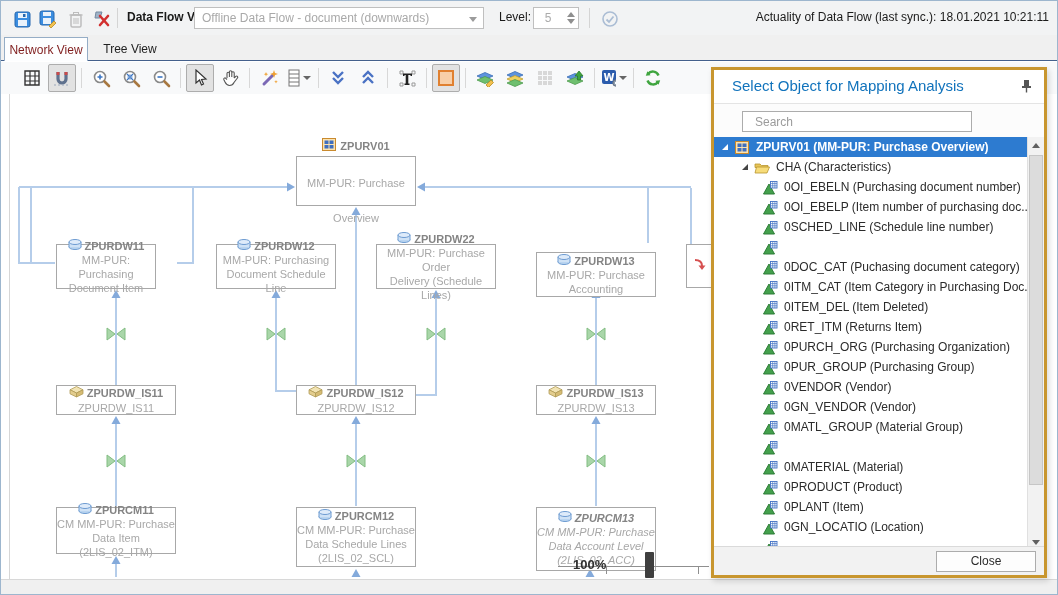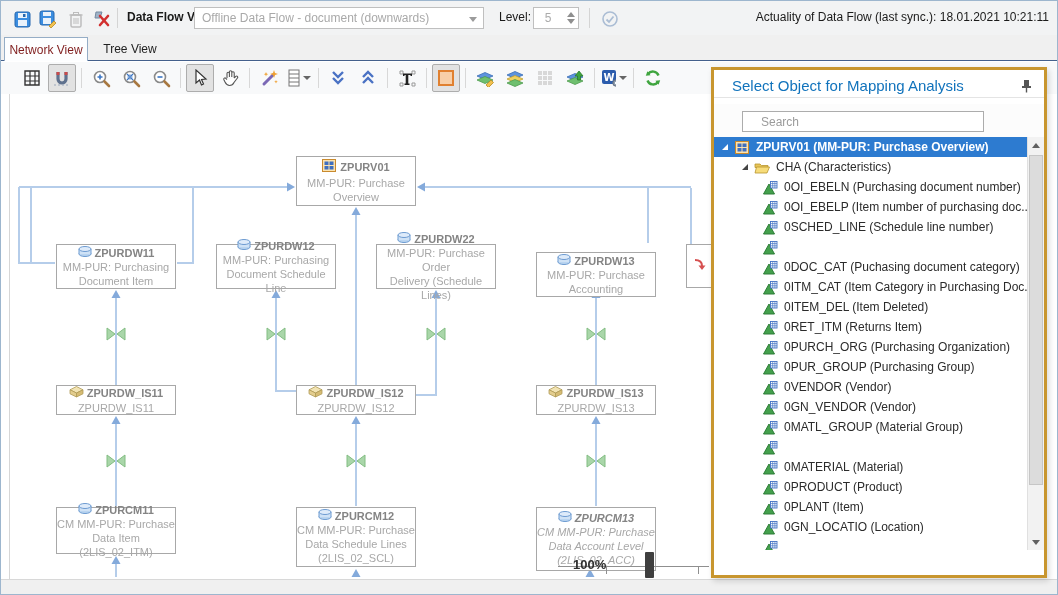--- a/index.html
+++ b/index.html
@@ -39,25 +39,25 @@
   .node .ttl{font-weight:bold;color:#848484;display:flex;align-items:center;gap:3px;}
   .node .sub{color:#A8A8A8;}
   .zoomctl{position:absolute;z-index:6;}
   .zoomline{position:absolute;left:557px;top:565px;width:151px;height:1px;background:#8F8F8F;}
   .ztick{position:absolute;top:566px;width:1px;height:7px;background:#8F8F8F;}
   .zhandle{position:absolute;left:644px;top:551px;width:9px;height:26px;background:#3F3F3F;border-radius:1px;}
   .zlabel{position:absolute;left:572px;top:556px;font-size:13px;font-weight:bold;color:#2F2F2F;z-index:7;}
   .bottomstrip{position:absolute;left:0;top:578px;width:1058px;height:17px;background:#F0F0F0;border-top:1px solid #D8D8D8;box-sizing:border-box;}
   
   .panel{position:absolute;left:710px;top:66px;width:336px;height:511px;background:#fff;border:3px solid #C8962F;box-sizing:border-box;z-index:10;box-shadow:2px 3px 6px rgba(0,0,0,.15);}
-  .panel-title{position:absolute;left:0;top:0;width:100%;height:28px;border-bottom:1px solid #E4E4E4;box-sizing:border-box;text-decoration:underline;}
+  .panel-title{position:absolute;left:0;top:0;width:100%;height:34px;border-bottom:1px solid #E4E4E4;box-sizing:border-box;text-decoration:underline;}
   .panel-title .txt{position:absolute;left:18px;top:7px;font-size:15px;color:#1173BC;}
   .panel-pin{position:absolute;right:10px;top:9px;width:14px;height:14px;}
   .searchwrap{position:absolute;left:0;top:34px;width:100%;height:33px;background:#FCFCFC;}
-  .search{position:absolute;left:28px;top:7px;width:204px;height:19px;border:1px solid #ACACAC;font-size:12px;color:#555;padding:0 18px;font-family:"Liberation Sans",sans-serif;}
+  .search{position:absolute;left:28px;top:7px;width:204px;height:19px;border:1px solid #ACACAC;font-size:12px;color:#555;padding:0 12px;font-family:"Liberation Sans",sans-serif;}
   .search::placeholder{color:#9B9B9B;}
   .tree{position:absolute;left:0;top:67px;width:330px;height:413px;overflow:hidden;background:#fff;}
   .trow{position:absolute;left:0;width:313px;height:20px;display:flex;align-items:center;font-size:12px;color:#2B2B2B;white-space:nowrap;}
   .trow.sel{background:#2D7BD0;color:#fff;font-weight:bold;}
   .exp{width:0;height:0;border-right:6px solid #444;border-top:6px solid transparent;margin-right:6px;flex:0 0 auto;}
   .trow.sel .exp{border-right-color:#fff;}
   .ticon{width:16px;height:16px;margin-right:6px;flex:0 0 auto;display:flex;align-items:center;justify-content:center;}
   .sbar{position:absolute;right:0px;top:67px;width:17px;height:413px;background:#F2F2F2;border-left:1px solid #E0E0E0;box-sizing:border-box;}
   .sbtn{position:absolute;left:0;width:16px;height:16px;background:#F2F2F2;display:flex;align-items:center;justify-content:center;}
   .sarr-up{width:0;height:0;border-left:4px solid transparent;border-right:4px solid transparent;border-bottom:5px solid #606060;}
@@ -273,35 +273,35 @@
       <svg width="18" height="18">
         <path d="M14.5 6.5 A6 6 0 0 0 4 5" fill="none" stroke="#3FA53F" stroke-width="2.4"></path>
         <polygon points="1.8,6.8 6.6,6.2 3.4,2.2" fill="#3FA53F"></polygon>
         <path d="M3.5 11.5 A6 6 0 0 0 14 13" fill="none" stroke="#3FA53F" stroke-width="2.4"></path>
         <polygon points="16.2,11.2 11.4,11.8 14.6,15.8" fill="#3FA53F"></polygon>
       </svg>
     </div>
   </div>
 
 <div class="canvas" id="canvas">
-    <div class="node" style="left: 295px; top: 62px; width: 120px; height: 50px;">
+    <div class="node" style="left: 295px; top: 62px; width: 120px; height: 50px; gap: 21px;">
       <div class="ttl">
         <span><svg width="15" height="15">
             <rect x="0.5" y="1.5" width="13" height="12" fill="#FBE3B0" stroke="#C98A2E"></rect>
             <rect x="2.5" y="3.5" width="4" height="3.5" fill="#3F6FBF"></rect>
             <rect x="7.5" y="3.5" width="4" height="3.5" fill="#3F6FBF"></rect>
             <rect x="2.5" y="8" width="4" height="3.5" fill="#3F6FBF"></rect>
             <rect x="7.5" y="8" width="4" height="3.5" fill="#3F6FBF"></rect>
           </svg></span>
         <span>ZPURV01</span>
       </div>
       <div class="sub">MM-PUR: Purchase</div>
       <div class="sub">Overview</div>
     </div>
-    <div class="node" style="left: 55px; top: 150px; width: 120px; height: 45px;">
+    <div class="node" style="left: 55px; top: 150px; width: 100px; height: 45px;">
       <div class="ttl">
         <span><svg width="14" height="11">
             <ellipse cx="7" cy="8" rx="6" ry="2.5" fill="#B9D4F0" stroke="#6D9BD1"></ellipse>
             <rect x="1" y="3" width="12" height="5" fill="#CFE2F6" stroke="none"></rect>
             <line x1="1" y1="3" x2="1" y2="8" stroke="#6D9BD1"></line>
             <line x1="13" y1="3" x2="13" y2="8" stroke="#6D9BD1"></line>
             <ellipse cx="7" cy="3" rx="6" ry="2.5" fill="#DEEBFA" stroke="#6D9BD1"></ellipse>
           </svg></span>
         <span>ZPURDW11</span>
       </div>
@@ -737,13 +737,16 @@
     </div>
   <div class="sbar">
     <div class="sbtn" style="top:0">
         <div class="sarr-up"></div>
       </div>
     <div class="sthumb"></div>
     <div class="sbtn" style="bottom:0">
         <div class="sarr-dn"></div>
       </div>
   </div>
+  <div class="panel-foot">
+    <div class="closebtn">Close</div>
+  </div>
 </div>
 
 </body></html>

